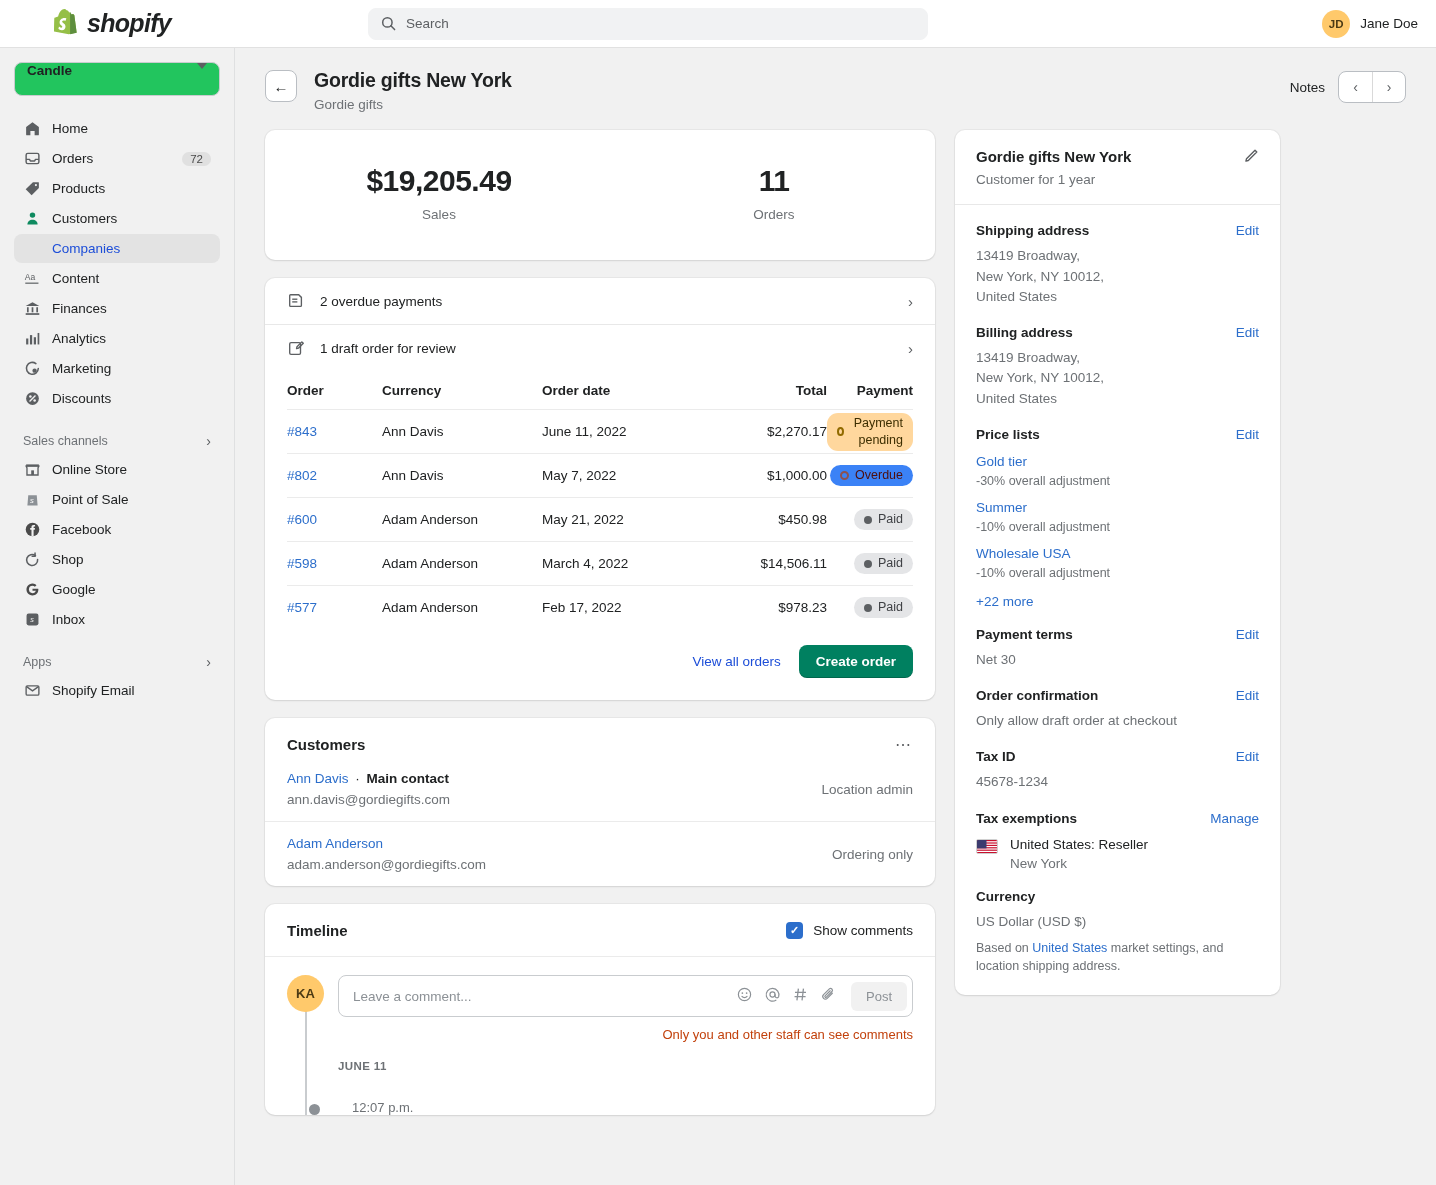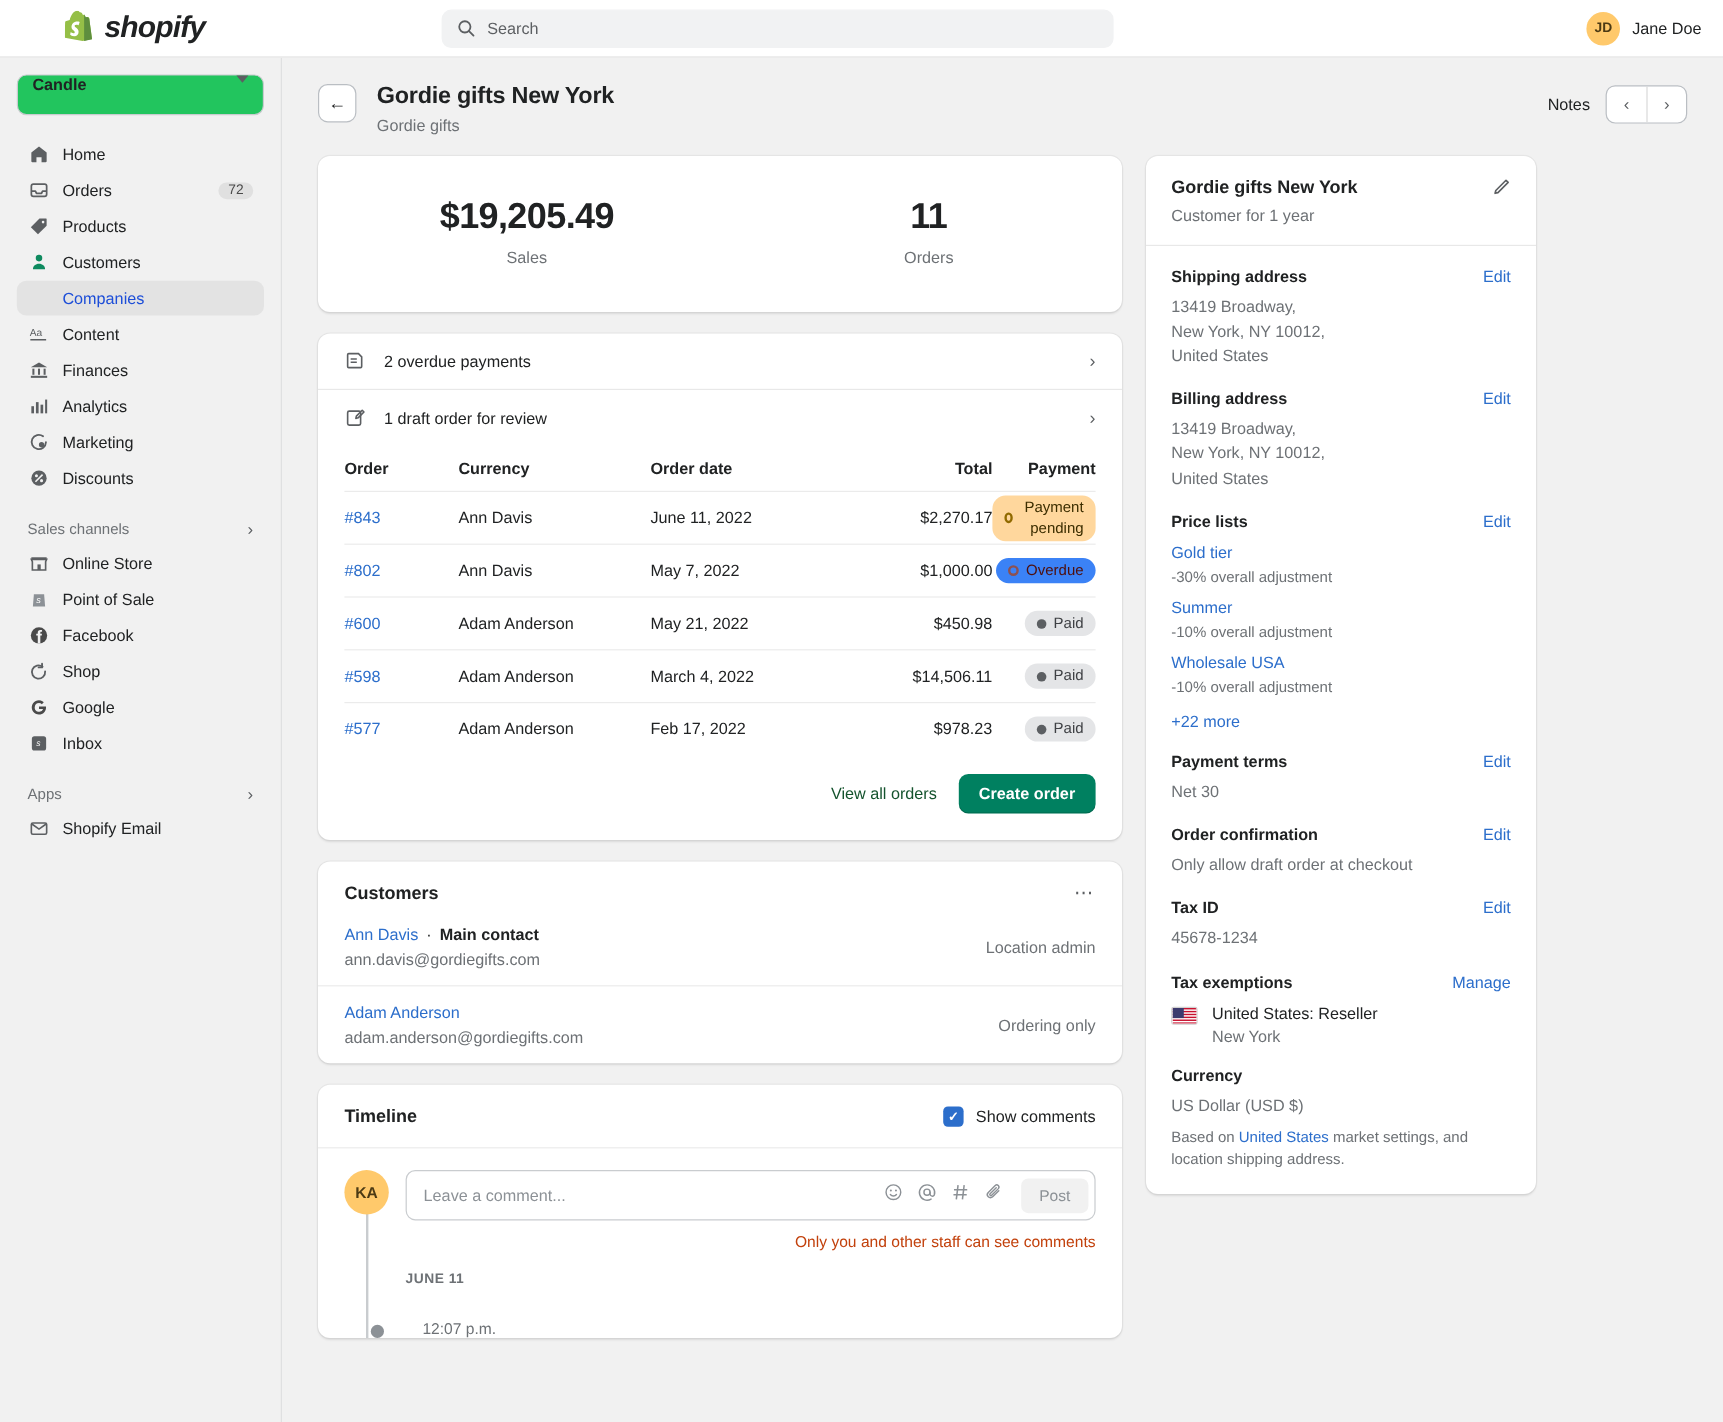--- a/index.html
+++ b/index.html
@@ -144,21 +144,21 @@
   .pill.overdue .dot { background: transparent; border: 2px solid #8d5151; width: 9px; height: 9px; }
   .pill.paid { background: #e4e5e7; color: #3f4145; }
   .pill.paid .dot { background: #5c5f62; }
 
   .table-actions { display: flex; align-items: center; justify-content: flex-end; gap: 18px; padding: 16px 22px 22px 22px; }
   .btn-primary {
     background: #008060; color: #fff; border-radius: 8px;
     font-size: 13.5px; font-weight: 600; padding: 9px 17px;
     box-shadow: inset 0 -1px 0 rgba(0,0,0,0.2);
   }
-  .link-btn { font-size: 13.5px; color: #14532d; }
+  .link-btn { font-size: 13.5px; color: #1d4ed8; }
 
   
   .card-head { display: flex; align-items: center; padding: 18px 22px 4px 22px; }
   .card-title { font-size: 15px; font-weight: 700; }
   .dots { margin-left: auto; color: #5c5f62; letter-spacing: 2px; font-size: 16px; line-height: 10px; }
   .cust-row { padding: 14px 22px; display: flex; align-items: flex-start; }
   .cust-row + .cust-row { border-top: 1px solid #ebebeb; }
   .cust-main { flex: 1; }
   .cust-name { font-size: 13.5px; }
   .cust-name .sep { color: #202223; margin: 0 3px; }

